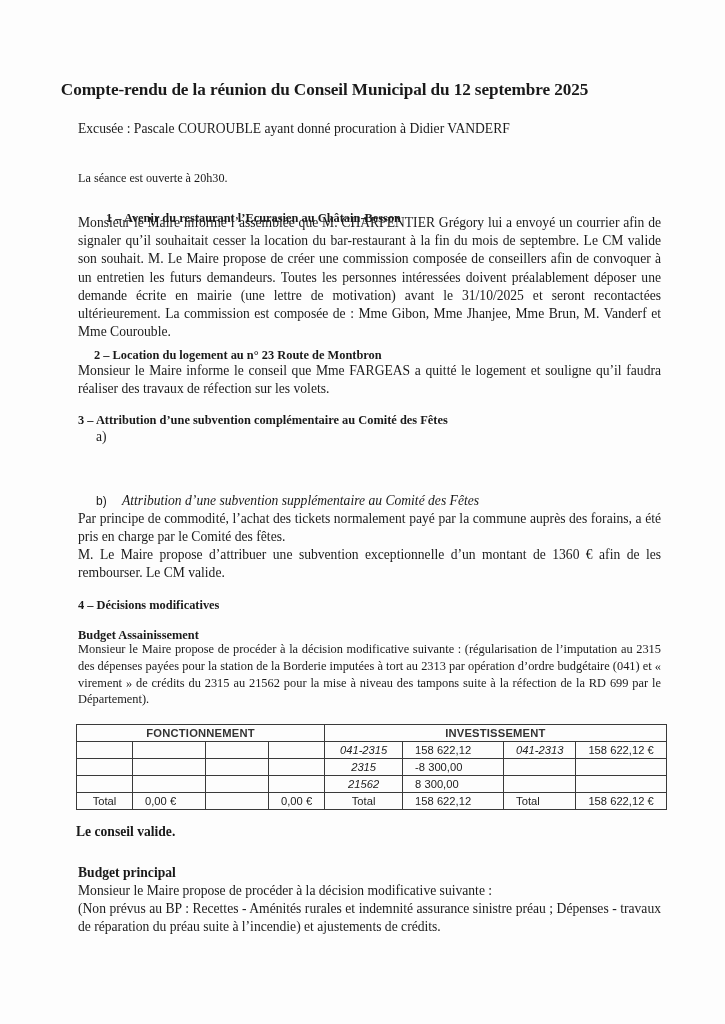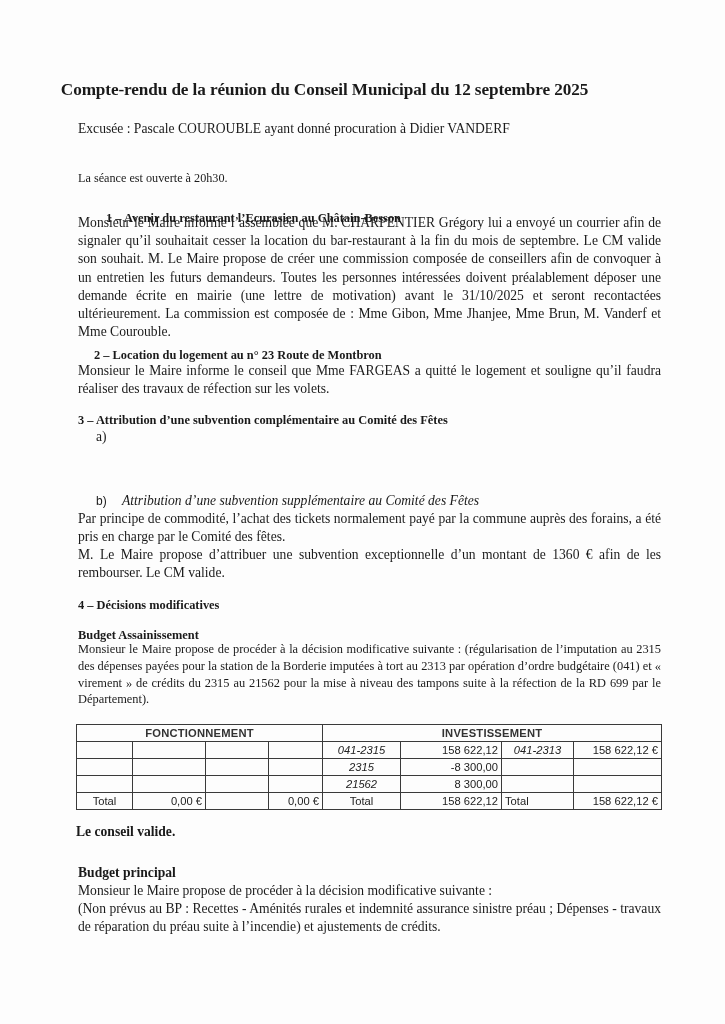--- a/index.html
+++ b/index.html
@@ -12,24 +12,24 @@
   .small { font-size:12.2px; line-height:16px; }
   .bold { font-weight:bold; }
   .para { font-size:13.6px; line-height:18.2px; text-align:justify; }
   .para-small { font-size:12.4px; line-height:16.8px; text-align:justify; }
   .h-item { font-weight:bold; font-size:12.4px; line-height:16px; white-space:nowrap; }
   .marker-sans { font-family:"Liberation Sans", sans-serif; font-size:12px; }
   .italic { font-style:italic; }
 
   table.dm { position:absolute; left:76px; top:724px; border-collapse:collapse;
              font-family:"Liberation Sans", sans-serif; font-size:11.2px; color:#222; }
-  table.dm td { border:1px solid #3a3a3a; height:16px; padding:0 3px; white-space:nowrap;margin-top:44px; }
+  table.dm td { border:1px solid #3a3a3a; height:16px; padding:0 12px; white-space:nowrap;margin-top:44px; }
   table.dm .hd { text-align:center; font-weight:bold; letter-spacing:0.2px; color:#333; }
   table.dm .code { text-align:center; font-style:italic; }
-  table.dm .num { text-align:right; }
+  table.dm .num { }
   table.dm .ctr { text-align:center; }
   table.dm .lft { text-align:left; }
 </style>
 </head>
 <body>
 
 <div class="page">
 
   <div class="abs title">Compte-rendu de la réunion du Conseil Municipal du 12 septembre 2025</div>
 

